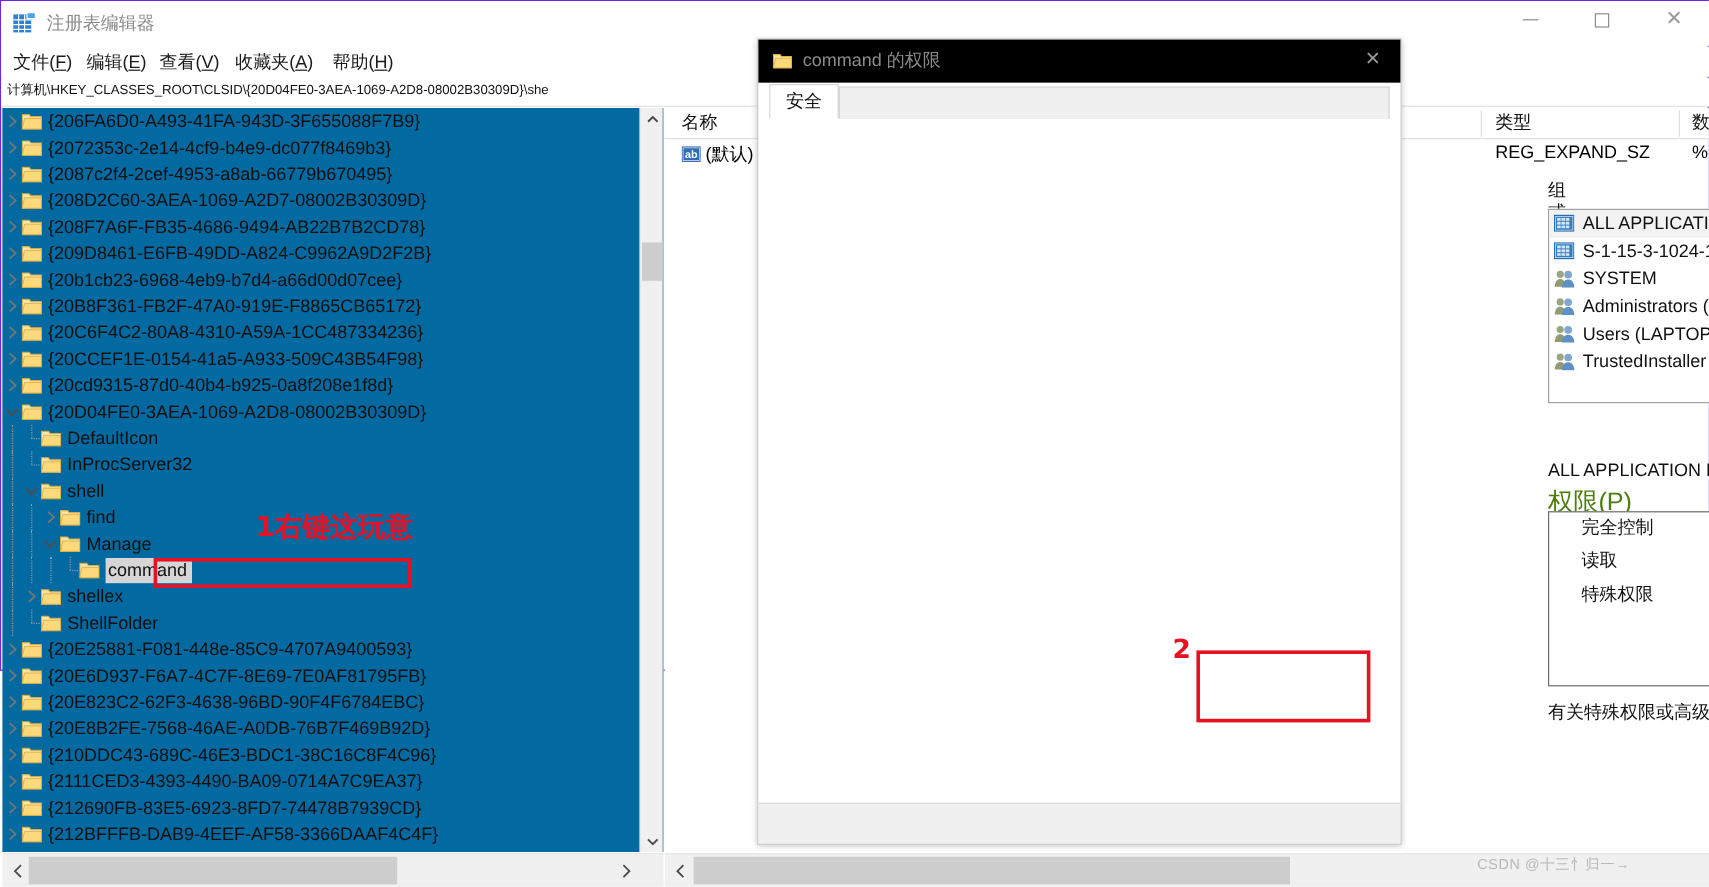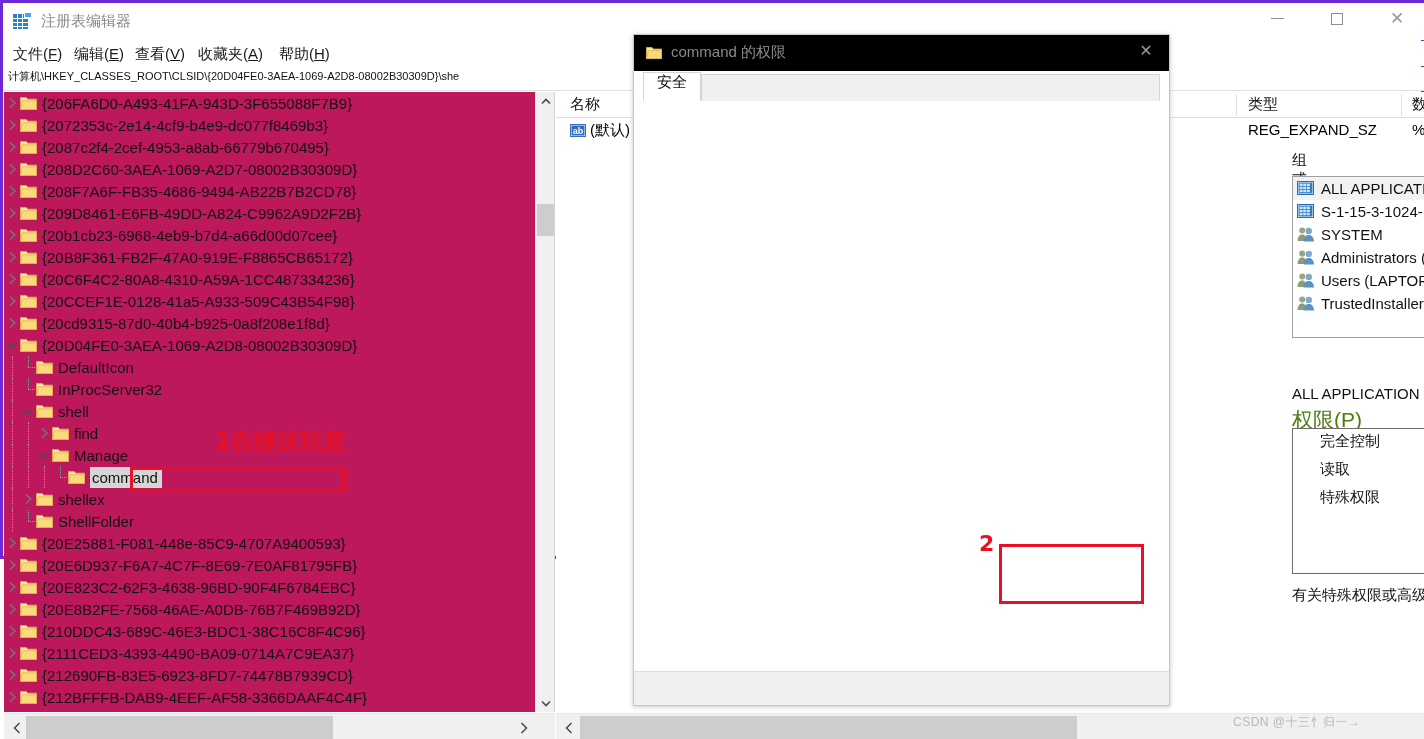--- a/index.html
+++ b/index.html
@@ -13,21 +13,21 @@
     color: #000;
     -webkit-font-smoothing: antialiased;
   }
 
   
   #regedit-window {
     position: absolute;
     left: 0; top: 0;
     width: 1424px; height: 559px;
     background: #ffffff;
-    border: 3px solid #6d28d9;
+    border: 1px solid #6d28d9;
   }
 
   
   #titlebar {
     position: absolute; left: 0; top: 0;
     width: 1424px; height: 37px;
     background: #ffffff;
     border-bottom: 1px solid #ffffff;
   }
   #app-icon {
@@ -77,21 +77,21 @@
   #address-text {
     position: absolute; left: 5px; top: 2px;
     font-size: 11px; color: #111;
     white-space: nowrap;
   }
 
   
   #tree-pane {
     position: absolute; left: 1px; top: 89px;
     width: 551px; height: 620px;
-    background: #be185d;
+    background: #0369a1;
     border-right: 1px solid #d6d6d6;
     overflow: hidden;
   }
   #tree-inner {
     position: absolute; left: 0; top: 0;
     width: 531px; height: 620px;
     overflow: hidden;
   }
   .tree-row {
     position: relative;
@@ -289,21 +289,21 @@
     position: absolute; left: 9px; top: 37px;
     width: 517px; height: 29px;
     border-bottom: 1px solid #d5d5d5;
   }
   #tab-security {
     position: absolute; left: 0; top: 0;
     width: 58px; height: 29px;
     background: #ffffff;
     border: 1px solid #d5d5d5;
     border-bottom: 1px solid #ffffff;
-    display: flex; align-items: flex-start; justify-content: center;
+    display: flex; align-items: center; justify-content: center;
     font-size: 15px; color: #111;
   }
   #tab-rest {
     position: absolute; left: 58px; top: 2px;
     width: 459px; height: 27px;
     background: #f0f0f0;
     border: 1px solid #d5d5d5;
     border-bottom: none;
   }
 
@@ -556,21 +556,21 @@
             <svg width="9" height="12" viewBox="0 0 9 12">
               <path d="M2 1.5 L7 6 L2 10.5" fill="none" stroke="#767676" stroke-width="1.5"></path>
             </svg>
           </span>
           <span class="folder">
             <svg width="17" height="15" viewBox="0 0 17 15">
               <path d="M0.5 1.5 h5.8 l1.4 1.7 H16.5 v10.3 H0.5 Z" fill="#fbe6a8" stroke="#d6ab46" stroke-width="0.9"></path>
               <path d="M2.4 4.8 H16.5 v8.7 H0.5 Z" fill="#fcd97a" stroke="#d6ab46" stroke-width="0.7"></path>
             </svg>
           </span>
-          <span class="tree-label">{20CCEF1E-0128-41a5-A933-509C43B54F98}</span>
+          <span class="tree-label">{20CCEF1E-0154-41a5-A933-509C43B54F98}</span>
         </div>
         <div class="tree-row">
           <span class="tw">
             <svg width="9" height="12" viewBox="0 0 9 12">
               <path d="M2 1.5 L7 6 L2 10.5" fill="none" stroke="#767676" stroke-width="1.5"></path>
             </svg>
           </span>
           <span class="folder">
             <svg width="17" height="15" viewBox="0 0 17 15">
               <path d="M0.5 1.5 h5.8 l1.4 1.7 H16.5 v10.3 H0.5 Z" fill="#fbe6a8" stroke="#d6ab46" stroke-width="0.9"></path>

